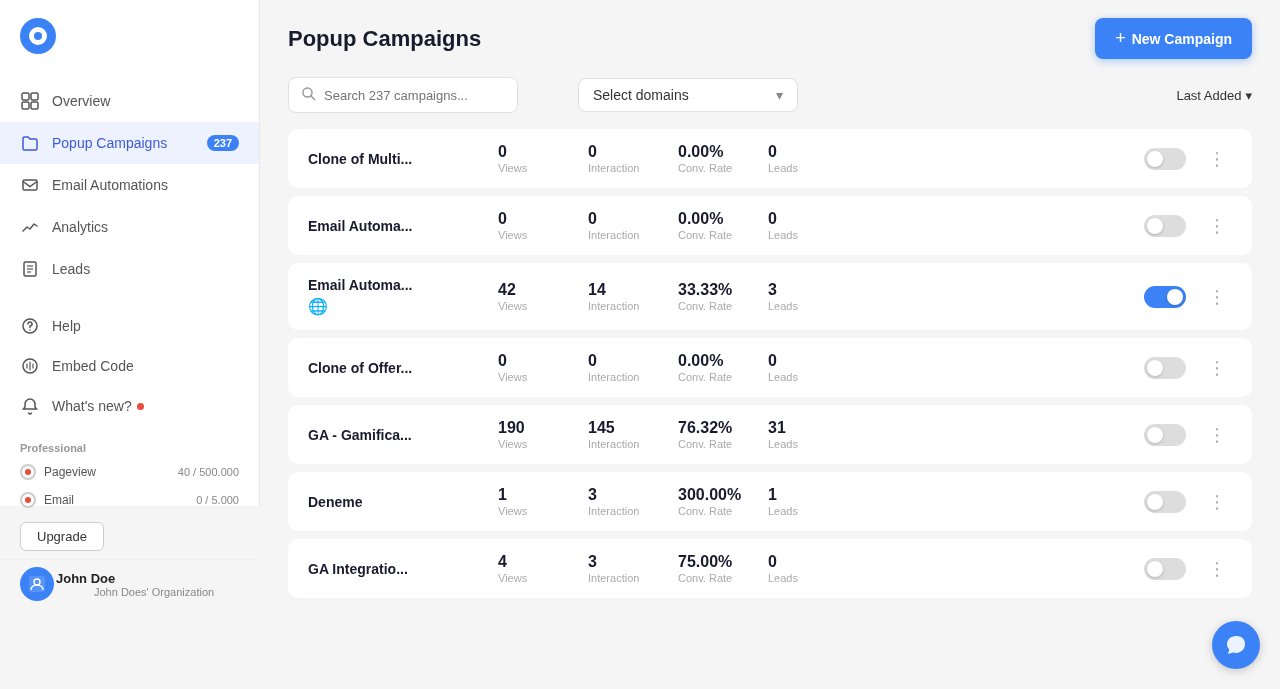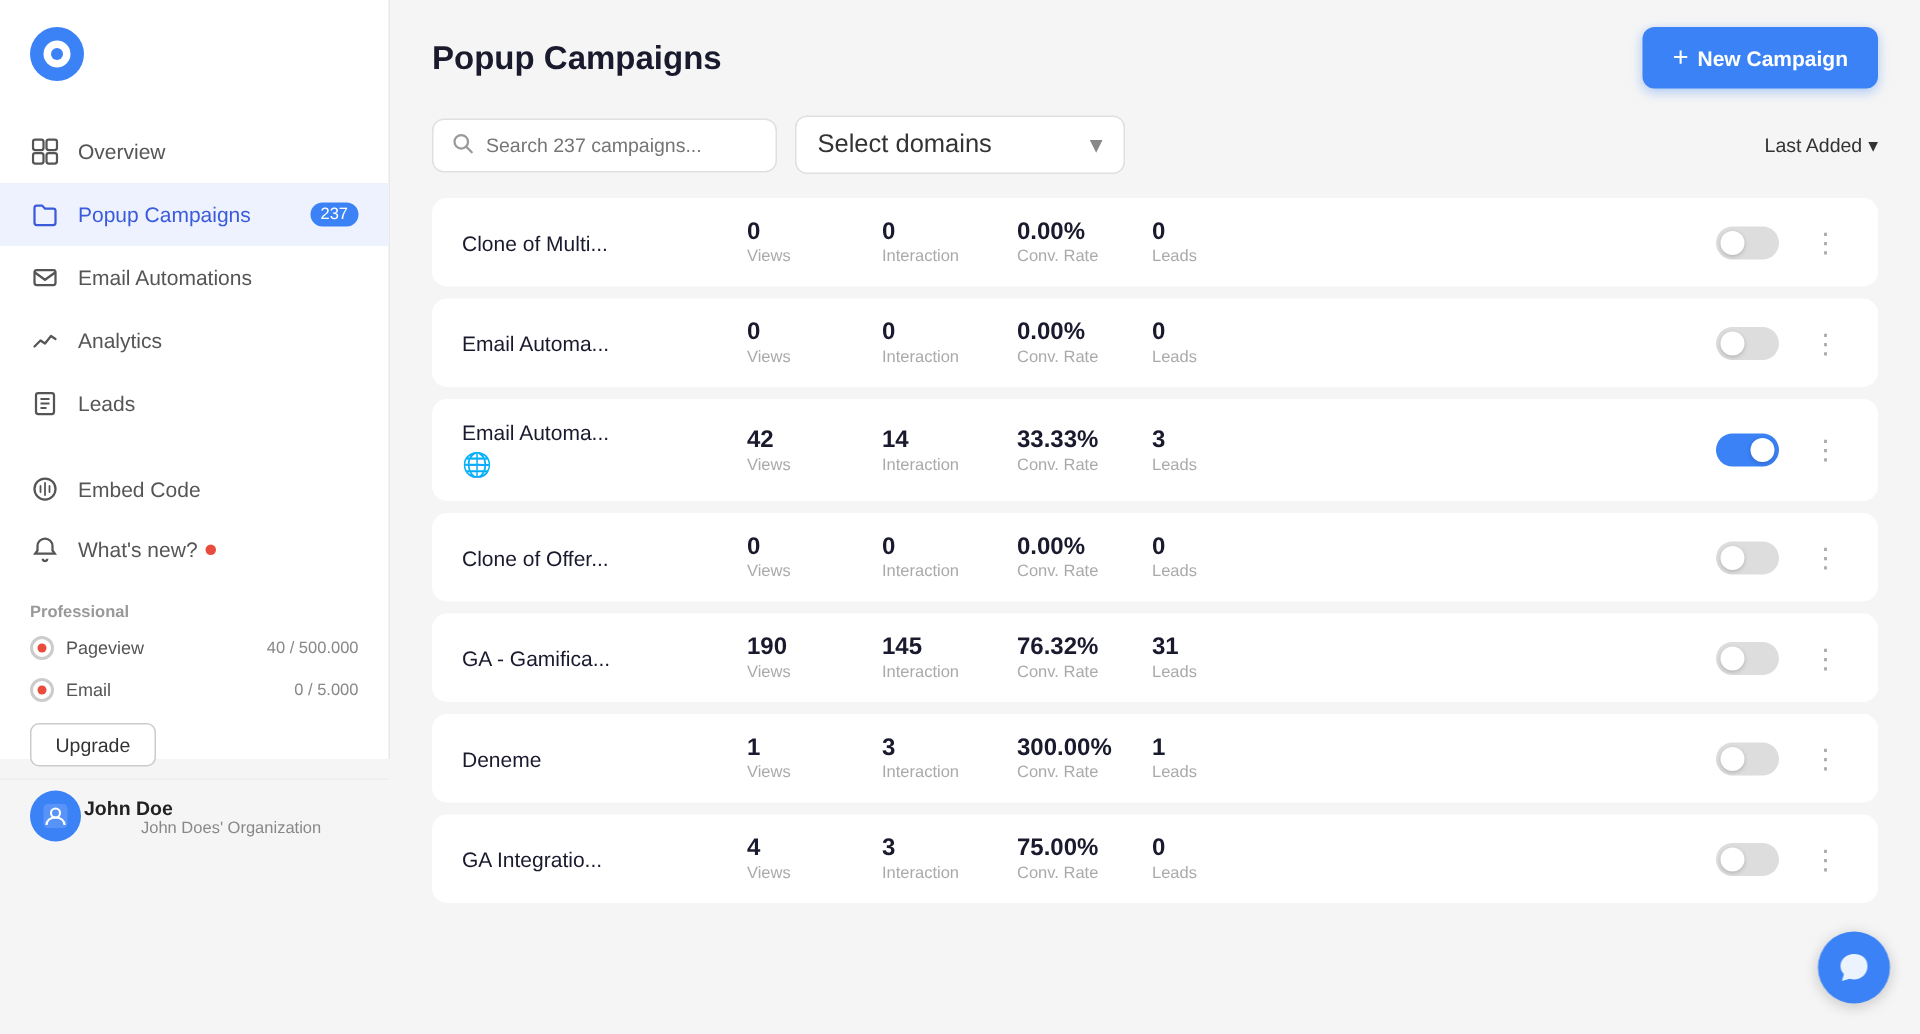--- a/index.html
+++ b/index.html
@@ -78,21 +78,21 @@
       display: flex;
       align-items: center;
       justify-content: center;
       flex-shrink: 0;
     }
 
     .nav-badge {
       background: #3b82f6;
       color: white;
       font-size: 11px;
-      font-weight: 400;
+      font-weight: 700;
       padding: 2px 7px;
       border-radius: 10px;
       margin-left: auto;
     }
 
     .sidebar-section-label {
       font-size: 11px;
       font-weight: 600;
       color: #999;
       padding: 8px 20px 4px;
@@ -236,23 +236,24 @@
 
     .domain-select {
       display: flex;
       align-items: flex-start;
       background: white;
       border: 1px solid #e0e0e0;
       border-radius: 8px;
       padding: 8px 14px;
       gap: 8px;
       cursor: pointer;
-      font-size: 17px;
+      font-size: 14px;
       color: #333;
       flex: 0 0 220px;
+      margin-left: 48px;
     }
 
     .domain-select .chevron { margin-left: auto; color: #888; }
 
     .sort-select {
       display: flex;
       align-items: center;
       background: transparent;
       border: none;
       font-size: 13px;
@@ -274,21 +275,21 @@
       border-radius: 10px;
       padding: 14px 20px;
       margin-bottom: 8px;
       display: flex;
       align-items: center;
       gap: 0;
     }
 
     .campaign-name {
       font-size: 14px;
-      font-weight: 400;
+      font-weight: 700;
       color: #1a1a2e;
       width: 190px;
       flex-shrink: 0;
       display: flex;
       flex-direction: column;
       gap: 4px;
       justify-content: flex-end;
     }
 
     .campaign-globe {
@@ -457,20 +458,30 @@
           <line x1="6" y1="6" x2="12" y2="6" stroke="#555" stroke-width="1.2"></line>
           <line x1="6" y1="9" x2="12" y2="9" stroke="#555" stroke-width="1.2"></line>
           <line x1="6" y1="12" x2="10" y2="12" stroke="#555" stroke-width="1.2"></line>
         </svg>
       </span>
       <span>Leads</span>
     </div>
 
     <div style="height:16px;"></div>
 
+    <div class="nav-item help-item">
+      <span class="nav-icon">
+        <svg width="18" height="18" viewBox="0 0 18 18" fill="none">
+          <circle cx="9" cy="9" r="7" stroke="#555" stroke-width="1.5"></circle>
+          <path d="M7 7c0-1.1.9-2 2-2s2 .9 2 2-.9 2-2 2v1.5" stroke="#555" stroke-width="1.5" stroke-linecap="round"></path>
+          <circle cx="9" cy="13" r=".8" fill="#555"></circle>
+        </svg>
+      </span>
+      <span>Help</span>
+    </div>
 
     <div class="nav-item embed-item">
       <span class="nav-icon">
         <svg width="18" height="18" viewBox="0 0 18 18" fill="none">
           <circle cx="9" cy="9" r="7" stroke="#555" stroke-width="1.5"></circle>
           <path d="M9 5v8M6 7v4M12 7v4" stroke="#555" stroke-width="1.2" stroke-linecap="round"></path>
         </svg>
       </span>
       <span>Embed Code</span>
     </div>

